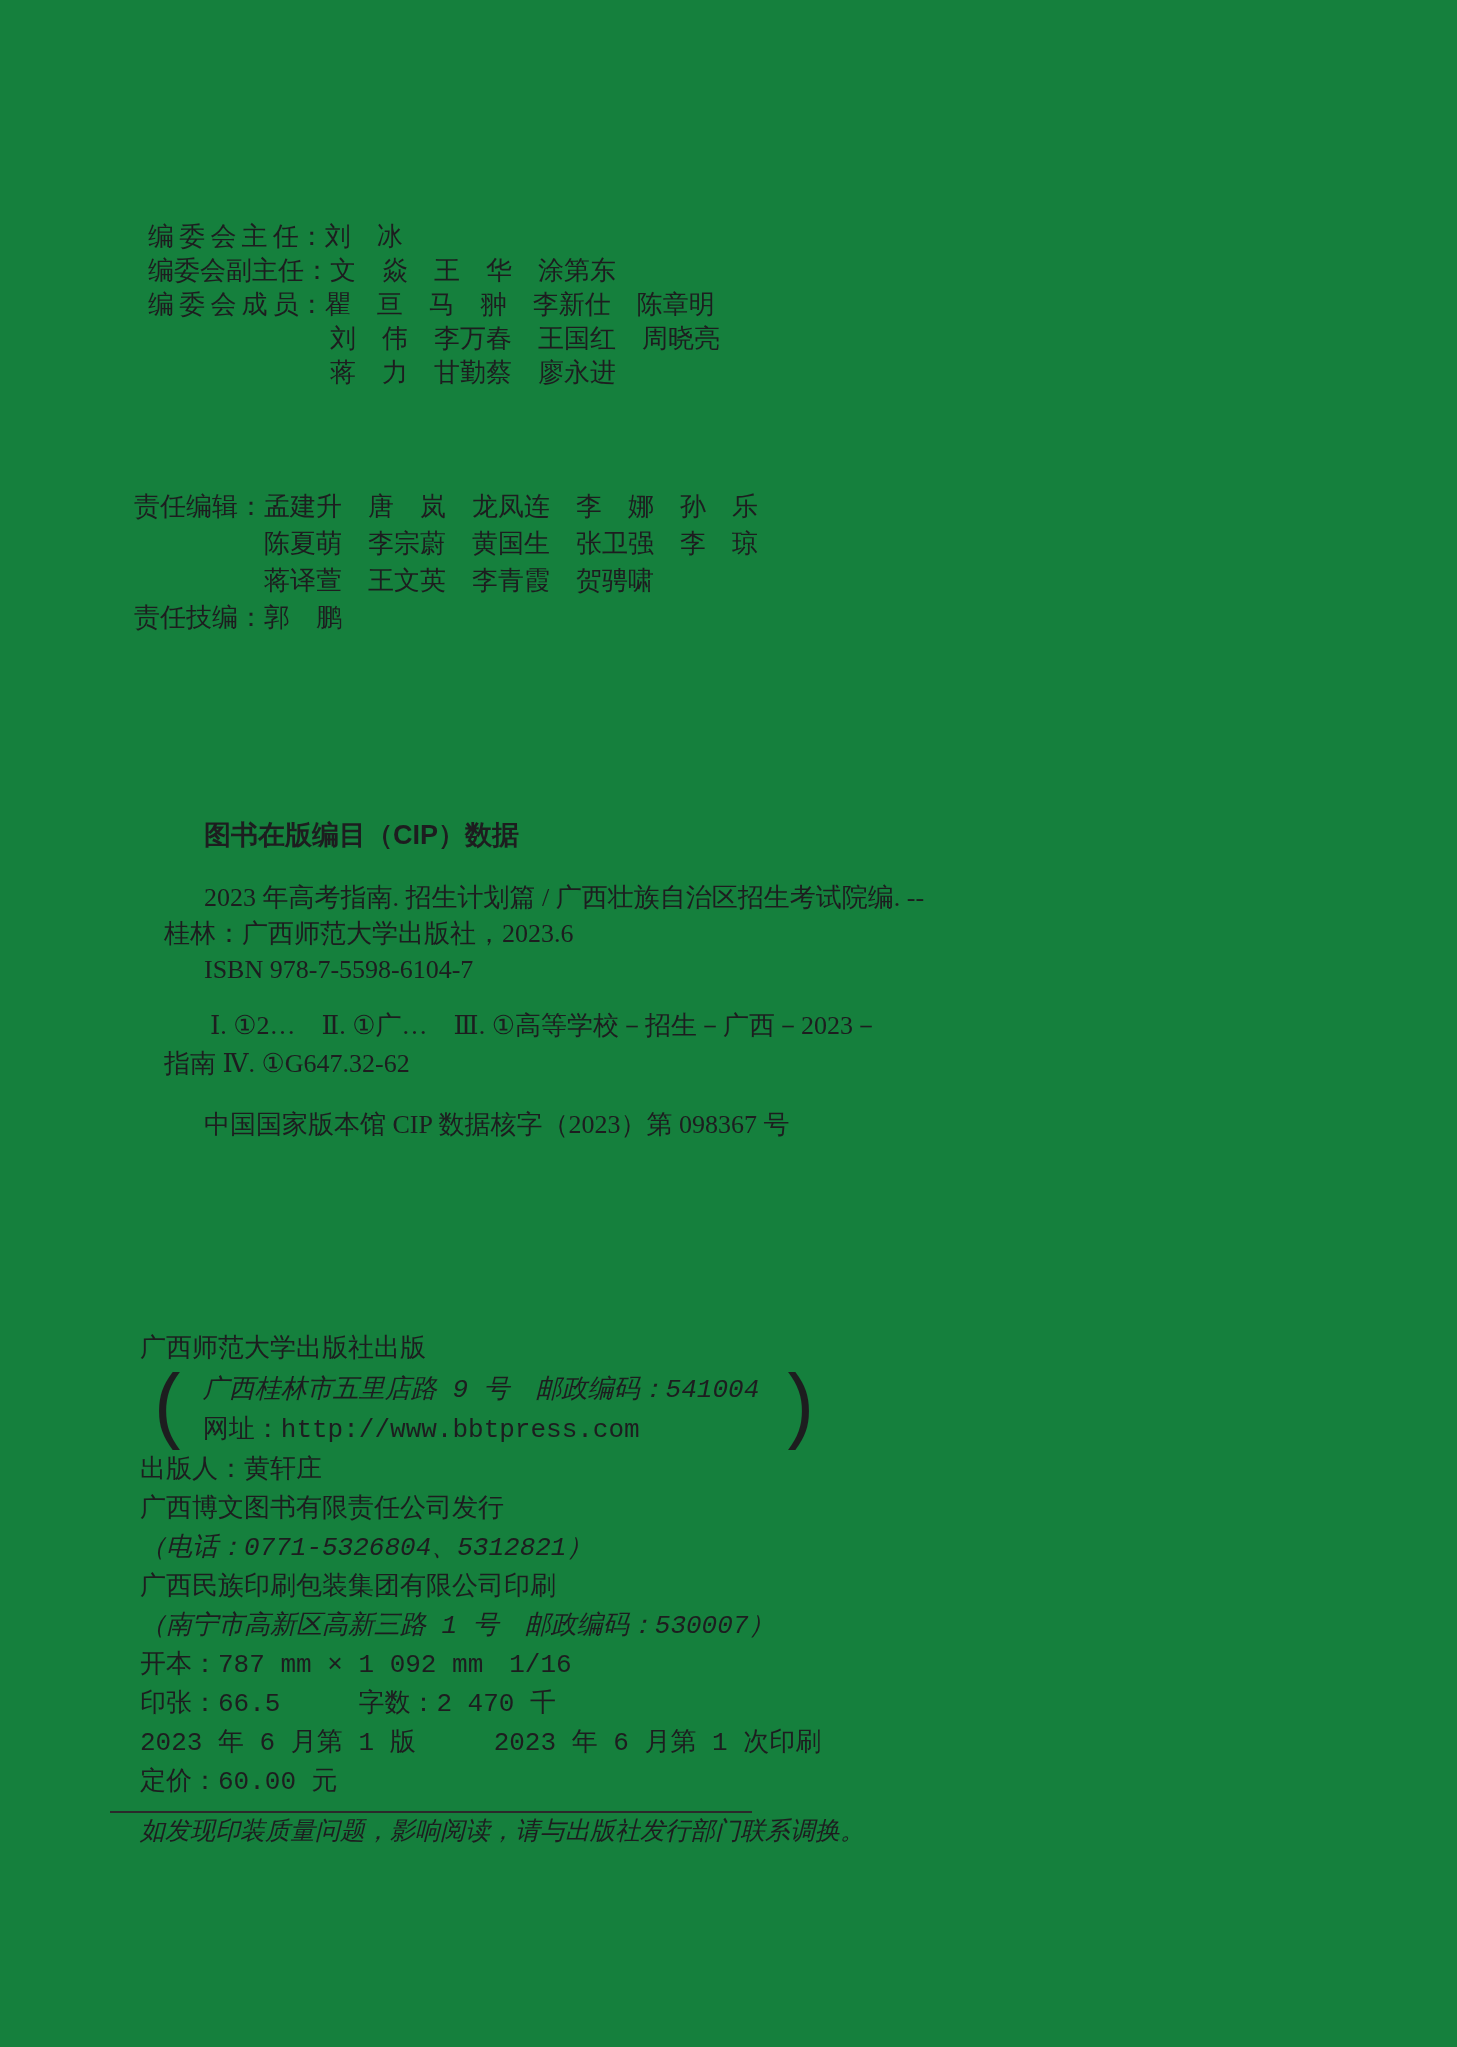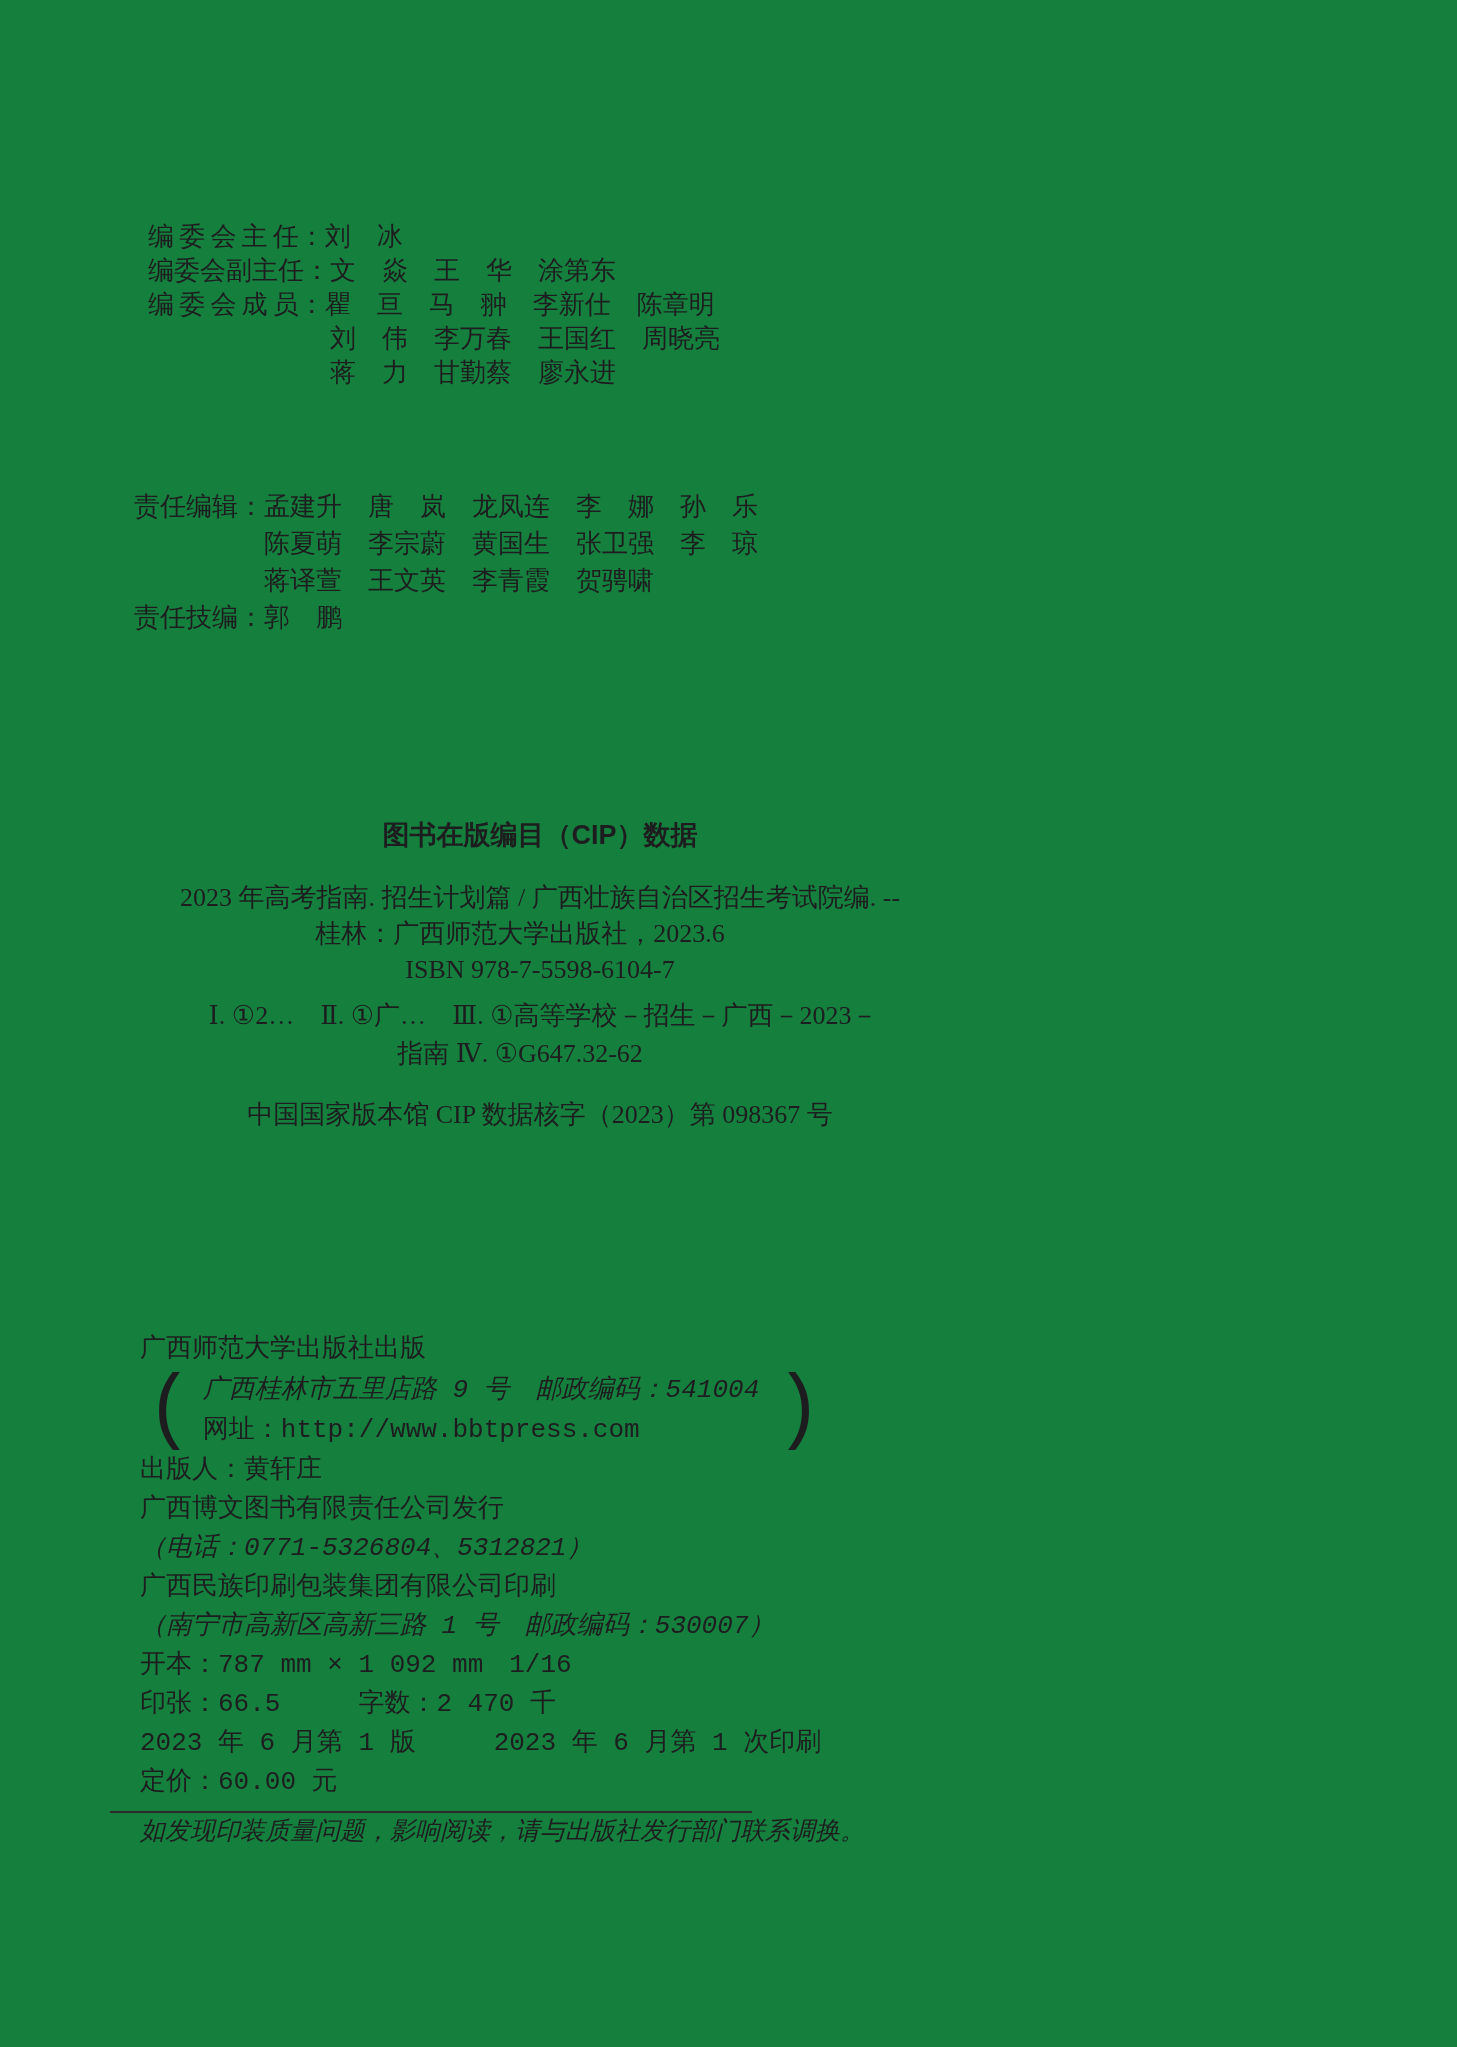--- a/index.html
+++ b/index.html
@@ -20,33 +20,33 @@
 
   
   .sec-committee { left: 148px; top: 220px; font-size: 26px; line-height: 34px; }
   .sec-committee .ind { padding-left: 182px; }
 
   
   .sec-editors { left: 134px; top: 488px; font-size: 26px; line-height: 37px; }
   .sec-editors .ind { padding-left: 130px; }
 
   
-  .sec-cip { left: 140px; top: 818px; font-size: 26px; text-align: center; }
+  .sec-cip { left: 164px; top: 818px; font-size: 26px; }
   .cip-title {
     margin-left: 40px;
     font-family: "Liberation Sans", "DejaVu Sans", sans-serif;
     font-weight: 700;
     font-size: 27px;
     line-height: 34px;
     margin-bottom: 28px;
     white-space: pre-wrap;
   }
   .cip-entry .line { line-height: 36px; }
   .cip-entry .ind2 { margin-left: 40px; }
-  .cip-cls { margin-top: 9px; }
+  .cip-cls { margin-top: 19px; }
   .cip-cls .line { line-height: 38px; }
   .cip-cls .ind3 { margin-left: 46px; }
   .cip-no { margin-top: 24px; margin-left: 40px; line-height: 36px; white-space: pre-wrap; }
 
   
   .sec-pub { left: 140px; top: 1330px; font-size: 26px; font-family: Liberation Mono, monospace; }
   .sec-pub .pline { line-height: 39px; white-space: pre-wrap; }
   .paren-group { display: flex; align-items: center; height: 82px; }
   .bigparen {
     font-size: 78px;

